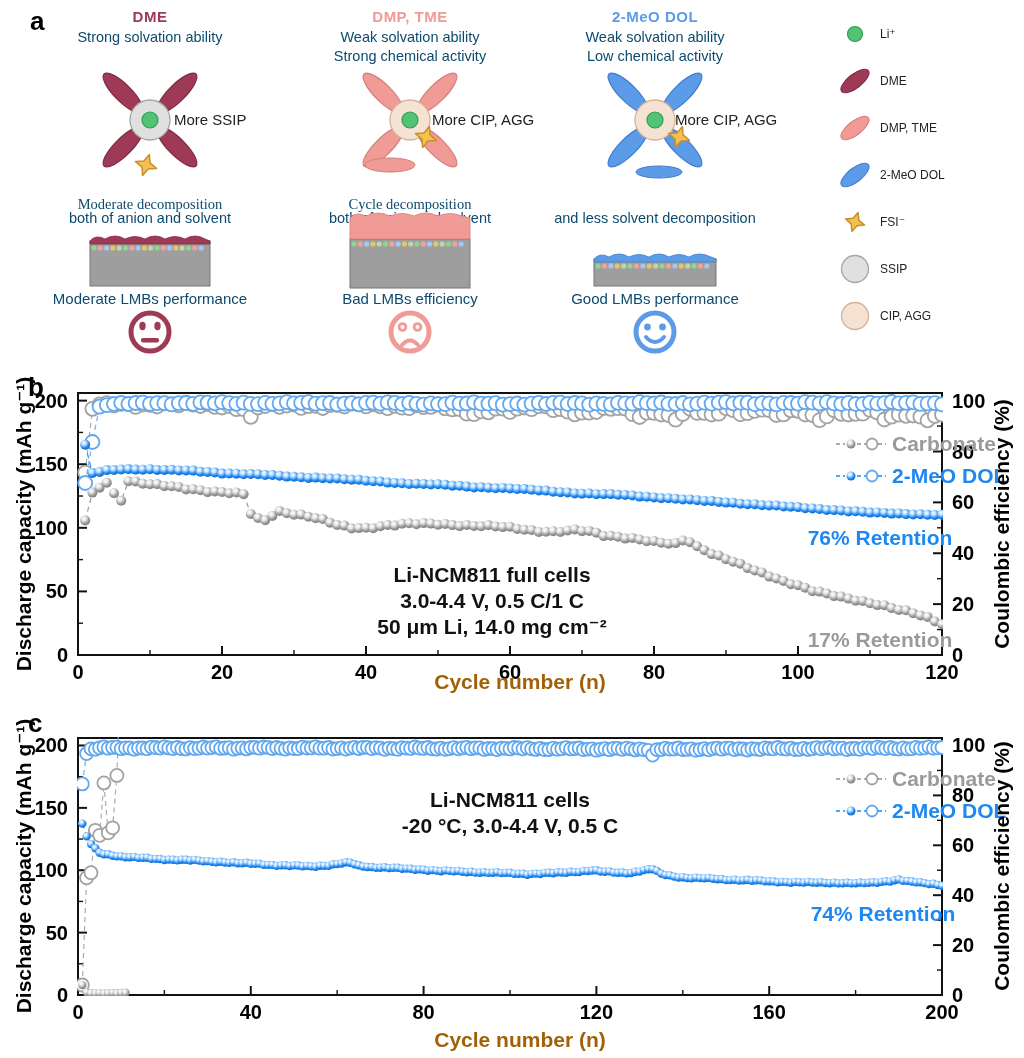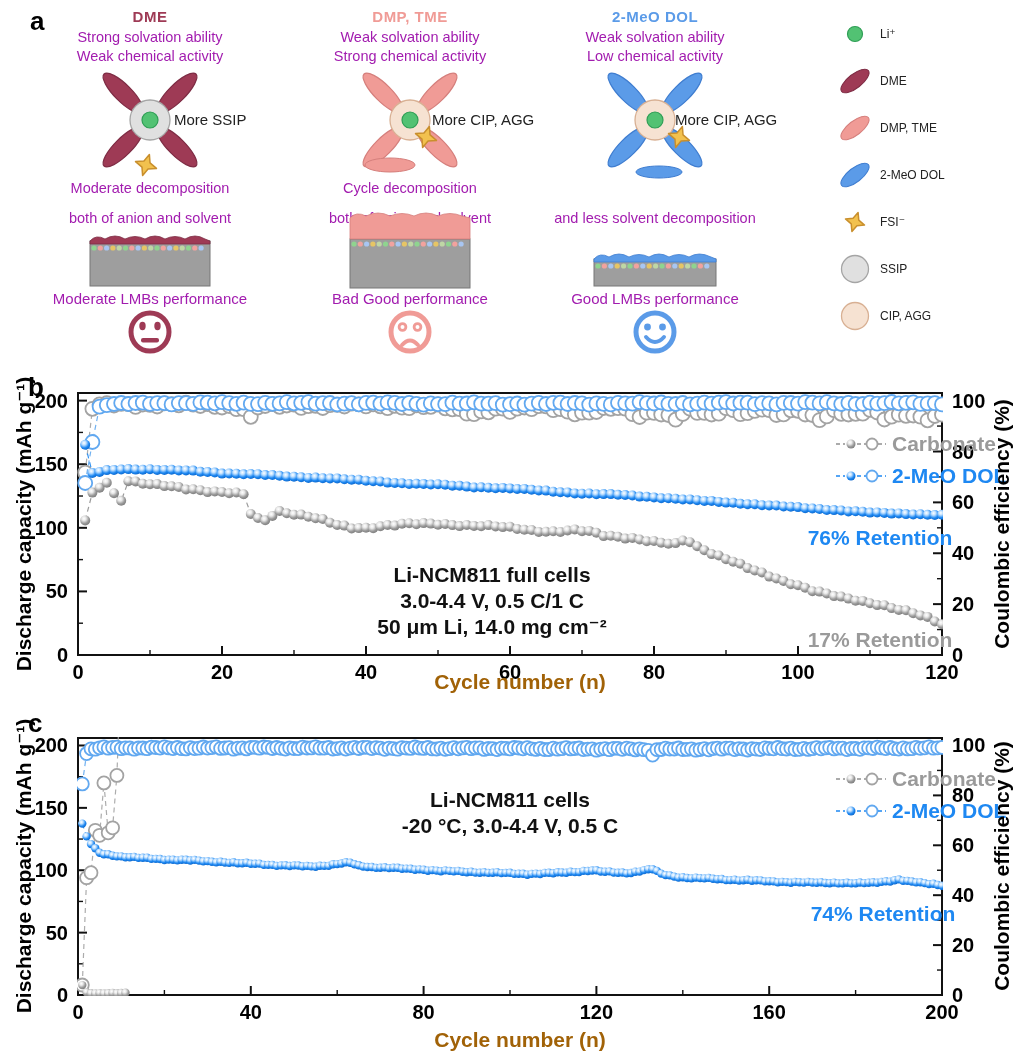--- a/index.html
+++ b/index.html
@@ -3,27 +3,27 @@
 <meta charset="utf-8">
 <style>
   html,body{margin:0;padding:0;background:#fff;}
   #page{position:relative;width:1024px;height:1058px;background:#fff;overflow:hidden;
         font-family:"Liberation Sans","DejaVu Sans",sans-serif;color:#1a1a1a;}
   
   .plabel{position:absolute;font:bold 26px "Liberation Sans","DejaVu Sans",sans-serif;color:#000;}
   .acol{position:absolute;top:8px;width:280px;height:352px;}
   .acol .title{position:absolute;top:0;width:100%;text-align:center;font-weight:bold;font-size:15px;letter-spacing:.5px;}
   .c1 .title{color:var(--dme);} .c2 .title{color:var(--dmp);} .c3 .title{color:var(--dol);}
-  .aline{position:absolute;width:100%;text-align:center;font-size:14.5px;color:#a21caf;}
+  .aline{position:absolute;width:100%;text-align:center;font-size:14.5px;color:#0c4a6e;}
   .sub1{top:21px;} .sub2{top:40px;}
   .molecule{position:absolute;left:50%;top:54px;transform:translateX(-50%);}
   .morelabel{position:absolute;top:103px;font-size:15px;color:#222;white-space:nowrap;}
   .starbox{position:absolute;}
   .loose-ellipse{position:absolute;}
-  .decomp1{top:172px;} .decomp2{top:202px;}
+  .decomp1{top:188px;font-family:Liberation Serif, serif;} .decomp2{top:202px;}
   .electrode{position:absolute;left:50%;transform:translateX(-50%);}
   .perf{top:282px;font-size:15px;}
   .face{position:absolute;left:50%;top:300px;transform:translateX(-50%);}
   .c1 .petal{fill:var(--dme);stroke:#7e2c44;stroke-width:1.2;}
   .c2 .petal{fill:var(--dmp);stroke:#d57f7c;stroke-width:1.2;}
   .c3 .petal{fill:var(--dol);stroke:#3f7dd0;stroke-width:1.2;}
   .ssip-center{fill:var(--ssip);stroke:var(--ssip-stroke);stroke-width:1.3;}
   .cip-center{fill:var(--cip);stroke:var(--cip-stroke);stroke-width:1.3;}
   .li-dot{fill:var(--green);stroke:#2f9e55;stroke-width:1.2;}
   .star{fill:var(--gold);stroke:var(--gold-stroke);stroke-width:1.5;stroke-linejoin:round;}
@@ -42,21 +42,20 @@
 </style>
 </head>
 <body>
 <div id="page">
 
 <div class="plabel" style="left:30px;top:6px;">a</div>
 
 <div class="acol c1" style="left:10px;">
   <div class="title">DME</div>
   <div class="aline sub1">Strong solvation ability</div>
-  <div class="aline sub2">Weak chemical activity</div>
   <svg class="molecule" width="170" height="116">
     <g transform="translate(85,58)">
       <ellipse class="petal" cx="38" rx="27" ry="8.5" transform="rotate(45)"></ellipse>
       <ellipse class="petal" cx="38" rx="27" ry="8.5" transform="rotate(135)"></ellipse>
       <ellipse class="petal" cx="38" rx="27" ry="8.5" transform="rotate(225)"></ellipse>
       <ellipse class="petal" cx="38" rx="27" ry="8.5" transform="rotate(315)"></ellipse>
       <circle class="ssip-center" r="20"></circle>
       <circle class="li-dot" r="8"></circle>
     </g>
   </svg>
@@ -141,21 +140,21 @@
           <circle cx="69" cy="36" r="2.6" fill="#8FD48F"></circle>
           <circle cx="75.3" cy="36" r="2.6" fill="#F2A29E"></circle>
           <circle cx="81.6" cy="36" r="2.6" fill="#A8C6F2"></circle>
           <circle cx="87.89999999999999" cy="36" r="2.6" fill="#E6C565"></circle>
           <circle cx="94.2" cy="36" r="2.6" fill="#BFD7A5"></circle>
           <circle cx="100.5" cy="36" r="2.6" fill="#8FD48F"></circle>
           <circle cx="106.8" cy="36" r="2.6" fill="#F2A29E"></circle>
           <circle cx="113.1" cy="36" r="2.6" fill="#A8C6F2"></circle>
         </g>
   </svg>
-  <div class="aline perf">Bad Good performance</div>
+  <div class="aline perf">Bad LMBs efficiency</div>
   <svg class="face" width="48" height="48">
     <g transform="translate(24,24)">
       <circle r="19" fill="none" stroke="var(--dmp)" stroke-width="5"></circle>
       <circle cx="-7.5" cy="-5" r="3.4" fill="none" stroke="var(--dmp)" stroke-width="2.8"></circle>
       <circle cx="7.5" cy="-5" r="3.4" fill="none" stroke="var(--dmp)" stroke-width="2.8"></circle>
       <path d="M-8,13 Q0,4 8,13" fill="none" stroke="var(--dmp)" stroke-width="4" stroke-linecap="round"></path>
     </g>
   </svg>
 </div>
 

